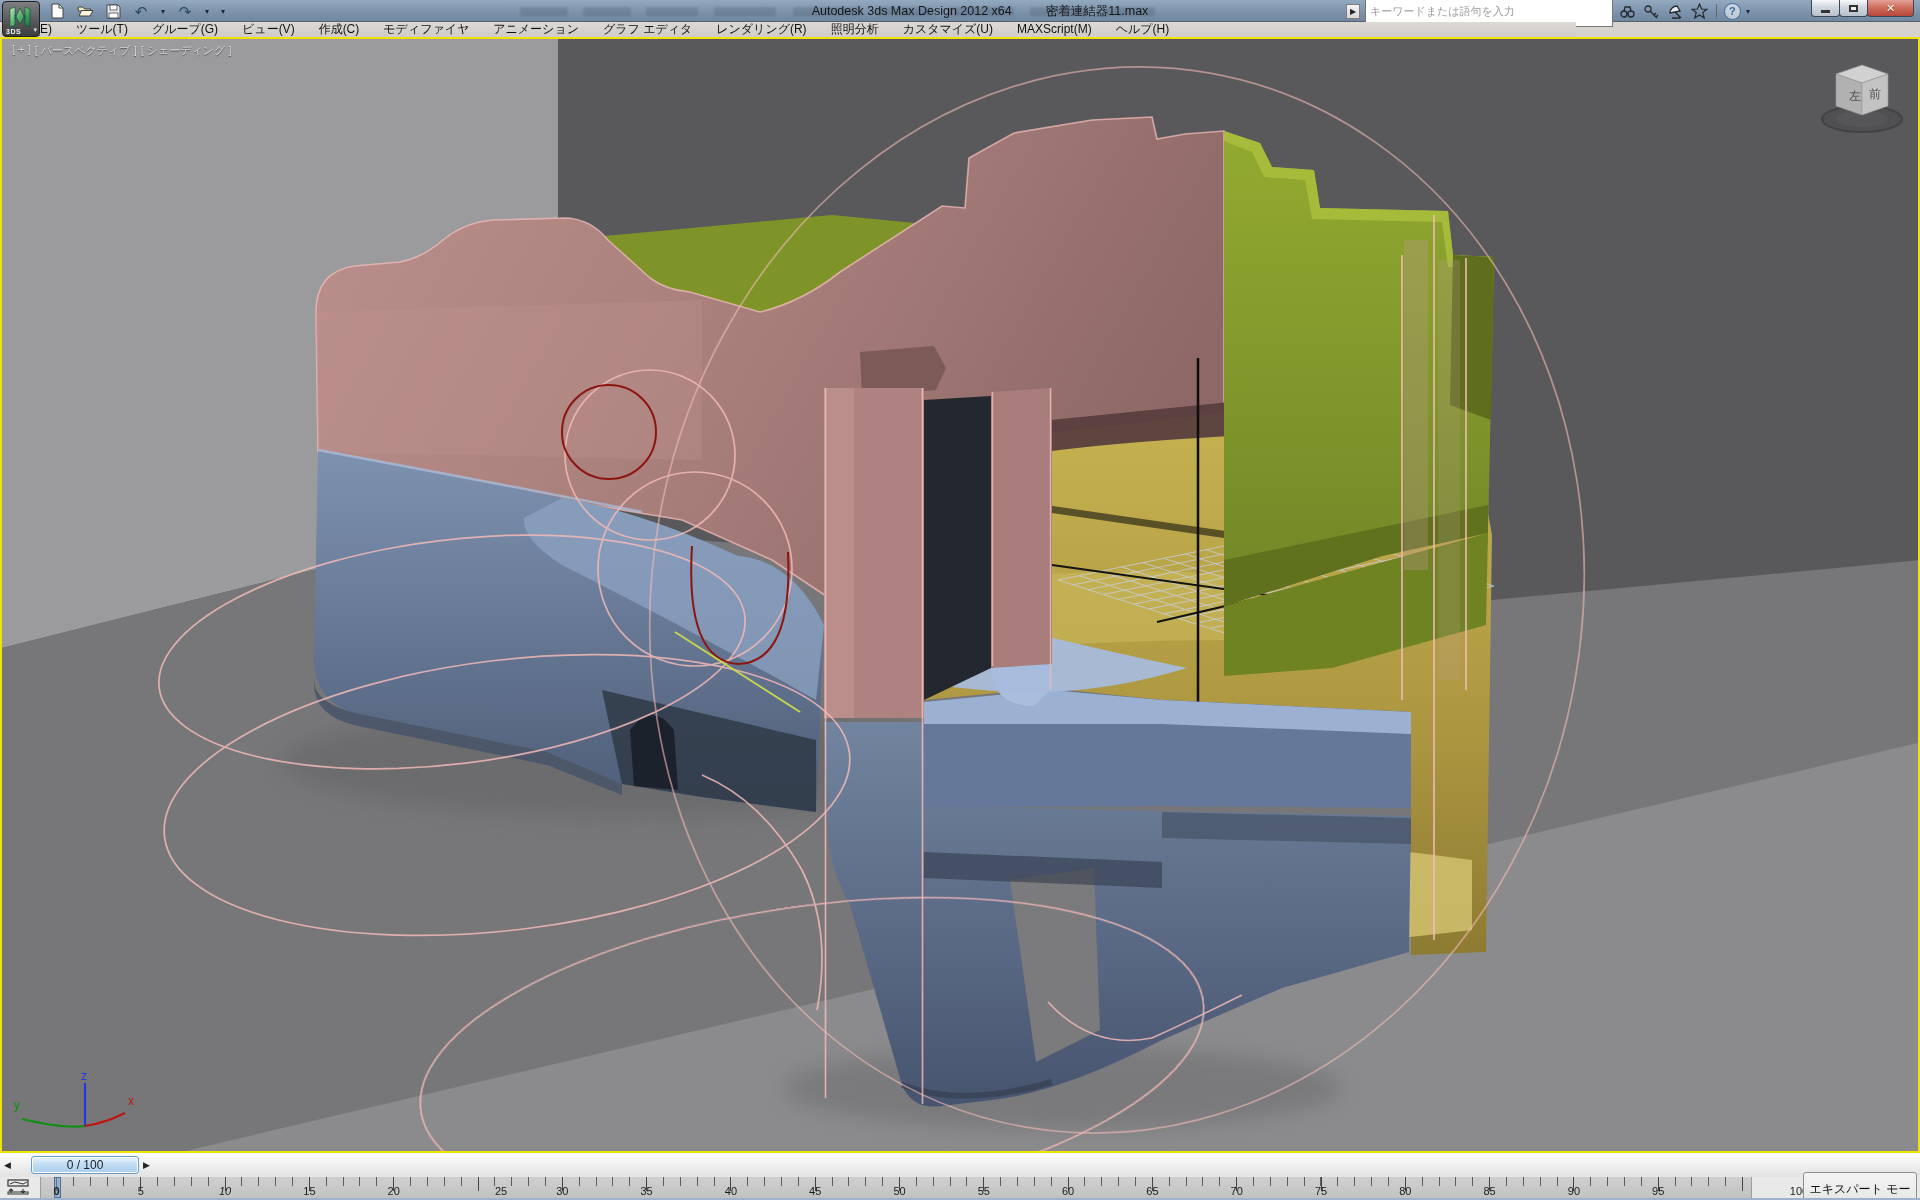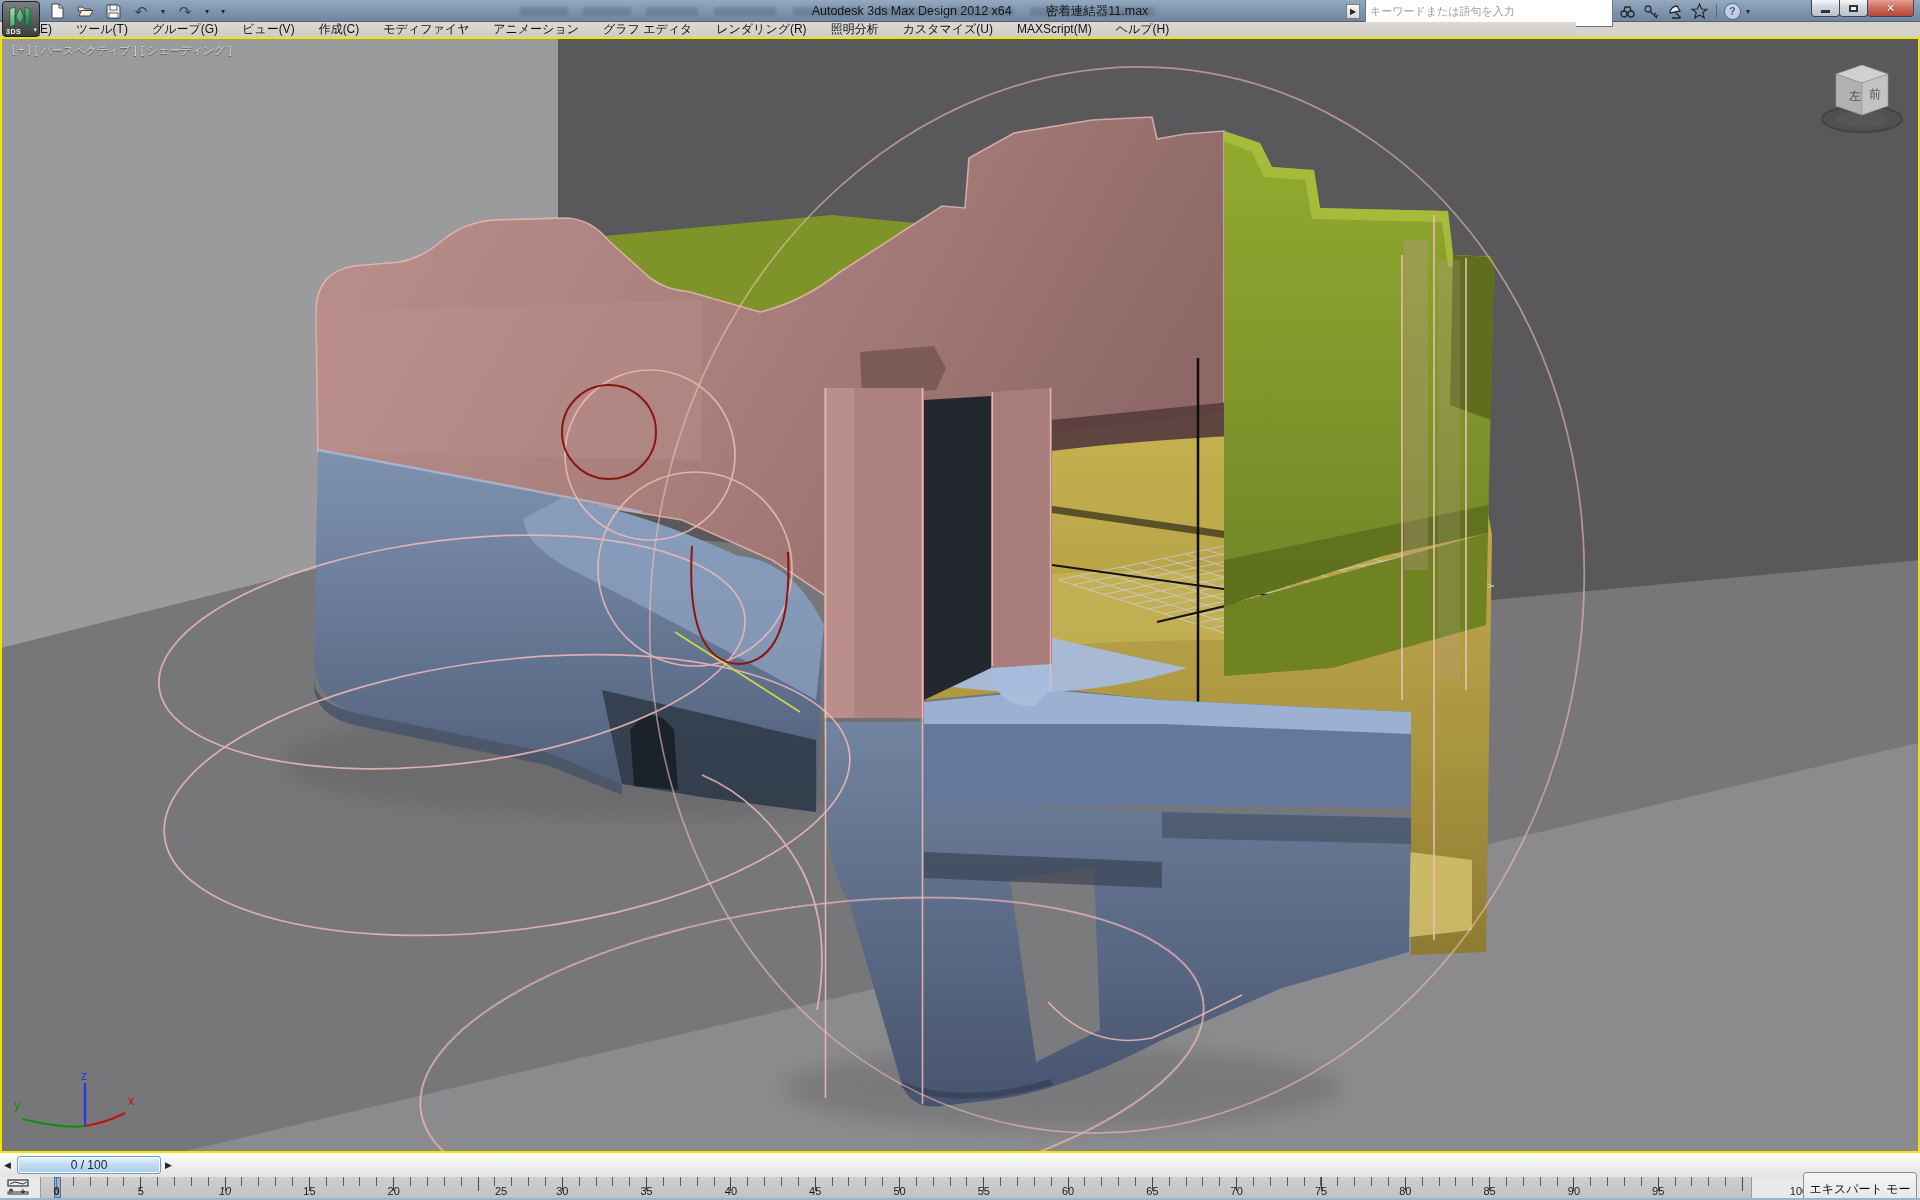--- a/index.html
+++ b/index.html
@@ -61,21 +61,21 @@
   .vp-label span { cursor:default; }
   .viewcube-wrap { position:absolute; right:10px; top:16px; }
   .axis-tripod { position:absolute; left:8px; bottom:6px; }
 
   
   .bottom-bars { position:absolute; left:0; top:1153px; width:1920px; height:47px; background:#e7e7e7; }
   .timeslider-row { position:absolute; left:0; top:0; width:1920px; height:24px;
     background:linear-gradient(#fdfdfd,#e2e2e2); display:flex; align-items:center; }
   .ts-arrow { width:15px; height:20px; font-size:9px; color:#222; background:transparent;
     border:none; display:flex; align-items:center; justify-content:center; }
-  .ts-slider { margin-left:2px; width:144px; height:18px; border:1px solid #6d9cc5; border-radius:3px;
+  .ts-slider { margin-left:16px; width:108px; height:18px; border:1px solid #6d9cc5; border-radius:3px;
     background:linear-gradient(#eaf4fd,#c3ddf3 45%,#a9cdeb); box-shadow:inset 0 0 0 1px #fff;
     font-size:12px; color:#16202a; display:flex; align-items:center; justify-content:center; }
   .trackbar { position:absolute; left:0; top:24px; width:1920px; height:21px; background:#e9e9e9; }
   .mini-curve-btn { position:absolute; left:6px; top:2px; width:26px; height:17px;
     background:transparent; border:none; }
   .ruler { position:absolute; left:40px; top:0; width:1712px; height:21px;
     background:linear-gradient(#cfcfcf,#c2c2c2); border-left:1px solid #9c9c9c; border-right:1px solid #9c9c9c; }
   .ticks-minor { position:absolute; left:15px; top:0; width:1690px; height:9px;
     background:repeating-linear-gradient(90deg,#5c5c5c 0 1px,transparent 1px 16.86px); }
   .ticks-major { position:absolute; left:15px; top:0; width:1690px; height:14px;

